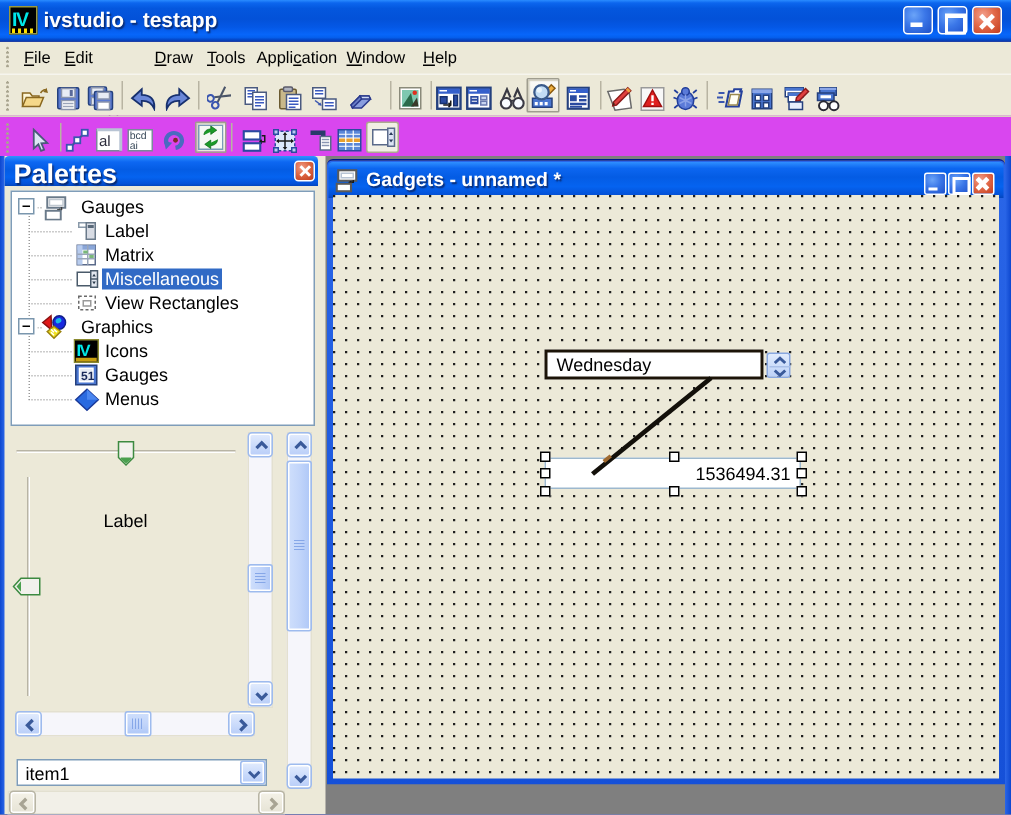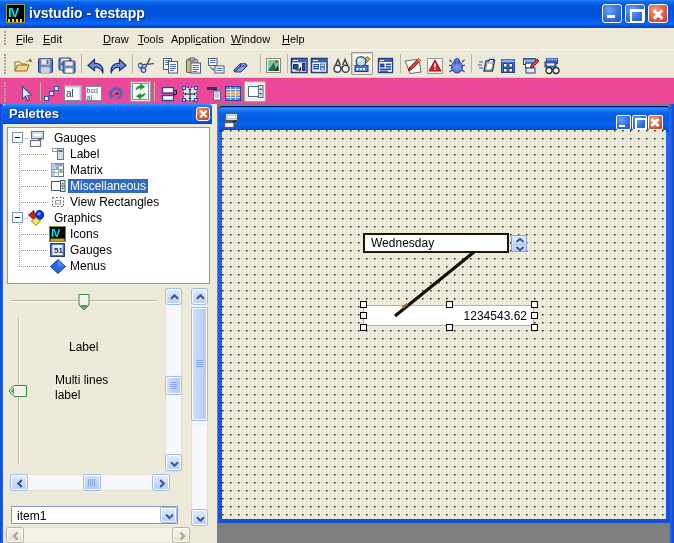--- a/index.html
+++ b/index.html
@@ -27,33 +27,33 @@
 .capbtn.cls::after { transform:rotate(-45deg); }
 
 
 #menubar { position:absolute; left:0; top:28px; width:674px; height:21px; background:#ece9d8; }
 #menubar .mi { position:absolute; top:5px; font-size:11px; color:#000; }
 .grip { position:absolute; width:2px; background-image:radial-gradient(circle at 1px 1px,#a8a48e 0.8px,transparent 1px); background-size:2px 3px; }
 u { text-decoration:underline; }
 
 
 #tb1 { position:absolute; left:0; top:49px; width:674px; height:28px; background:#ece9d8; border-top:1px solid #f6f5ee; }
-#tb2 { position:absolute; left:0; top:77px; width:674px; height:27px; background:#ec4899; border-top:1px solid #d8d4c0;text-decoration:underline; }
+#tb2 { position:absolute; left:0; top:77px; width:674px; height:27px; background:#d946ef; border-top:1px solid #d8d4c0;text-decoration:underline; }
 .tbtn { position:absolute; top:4px; width:22px; height:20px; }
 .tsep { position:absolute; top:4px; width:1px; height:19px; background:#b8b4a2; }
 .ticon { position:absolute; left:2px; top:1px; }
 .pressed { border:1px solid #9f9d8f; background:linear-gradient(180deg,#fdfdfb,#e9e6d8); border-radius:1px; box-shadow:inset 1px 1px 1px #cfccba; }
 .sel2 { border:1px solid #aca990; background:#f1efe4; border-radius:2px; }
 
 
 #palwin { position:absolute; left:3px; top:104px; width:209px; height:439px; }
 #preview { position:absolute; left:0; top:0; width:209px; height:439px; }
 #paltitle { position:absolute; left:0; top:0; width:209px; height:20px; border-radius:3px 3px 0 0;
   background:linear-gradient(180deg,#3093ff 0%,#0d67f2 20%,#045ce4 45%,#0563f0 70%,#0452d8 92%,#0345bd 100%); }
-#paltitle .pt { position:absolute; left:6px; top:2px; color:#fff; font-weight:bold; font-size:13px; text-shadow:1px 1px 1px #0a2a70; }
+#paltitle .pt { position:absolute; left:6px; top:2px; color:#fff; font-weight:bold; font-size:18px; text-shadow:1px 1px 1px #0a2a70; }
 .xbtn { position:absolute; width:14px; height:14px; border-radius:3px; border:1px solid #fff;
   background:radial-gradient(circle at 35% 30%,#f09b85 0%,#dd6743 45%,#c03a1b 100%); }
 .xbtn::before,.xbtn::after { content:""; position:absolute; left:2px; top:5px; width:9px; height:2px; background:#fff; }
 .xbtn::before { transform:rotate(45deg); } .xbtn::after { transform:rotate(-45deg); }
 
 #treebox { position:absolute; left:4px; top:23px; width:203px; height:157px; background:#fff; border:1px solid #7f9db9; }
 .trow { position:absolute; left:0; height:16px; font-size:12px; color:#000; }
 .tsel { background:#316ac5; color:#fff; padding:0 2px; }
 .minusbox { position:absolute; width:11px; height:11px; border:1px solid #7a96ad; background:#fff; }
 .minusbox::after { content:""; position:absolute; left:2px; top:4px; width:5px; height:1px; background:#000; }
@@ -461,21 +461,20 @@
     <div class="abs" style="left:75px; top:189px;"><svg width="12" height="18" viewBox="0 0 12 18">
 <path d="M1 1.5 L11 1.5 L11 12 L6 17 L1 12 Z" fill="#f2f1ec" stroke="#3c8a40"></path>
 <path d="M2.5 13 L6 16 L9.5 13 L9.5 12 L2.5 12 Z" fill="#4aa04e"></path>
           </svg></div>
     <div class="abs" style="left:15px; top:214px; width:2px; height:146px; background:#b8b4a4; border-right:1px solid #fff;"></div>
     <div class="abs" style="left:5px; top:280px;"><svg width="20" height="14" viewBox="0 0 20 14">
 <path d="M6 1.5 L18.5 1.5 L18.5 12.5 L6 12.5 L1 7 Z" fill="#f2f1ec" stroke="#3c8a40"></path>
 <path d="M3 7 L6 10.5 L6 3.5 Z" fill="#4aa04e"></path>
           </svg></div>
     <div class="abs" style="left:66px; top:236px; font-size:12px; color:#000;">Label</div>
-    <div class="abs" style="left:52px; top:269px; font-size:12px; color:#000; line-height:15px;">Multi lines<br>label</div>
     <div class="sbtrack" style="left:162px; top:184px; width:17px; height:184px;"></div>
     <div class="sbbtn" style="left:162px; top:184px; width:17px; height:17px;">
           <svg width="17" height="17">
             <path d="M5 9.8 L8.5 6.3 L12 9.8" fill="none" stroke="#3a5a9a" stroke-width="2.2"></path>
           </svg>
         </div>
     <div class="sbthumbv" style="left:162px; top:272px; width:17px; height:19px;"></div>
     <div class="gripl" style="left:167px; top:278px; width:7px; height:7px; background-image:linear-gradient(#86a7e8 1px,transparent 1px); background-size:1px 2px; background-repeat:repeat;"></div>
     <div class="sbbtn" style="left:162px; top:350px; width:17px; height:17px;">
           <svg width="17" height="17">
@@ -532,20 +531,21 @@
 
   <div id="child">
     <div id="childtitle">
       <div class="abs" style="left:4px; top:4px;"><svg width="17" height="17" viewBox="0 0 17 17">
 <rect x="2.5" y="1.5" width="12" height="7" fill="#fff" stroke="#5a5a5a" stroke-width="1.4"></rect>
 <rect x="4.5" y="3.5" width="8" height="3" fill="none" stroke="#b8c4d4"></rect>
 <path d="M12.5 8 L12.5 9.5 L10.5 9.5" stroke="#1a1a1a" fill="none"></path>
 <path d="M9 9.5 L11.3 8.3 L11.3 10.7 Z" fill="#1a1a1a"></path>
 <rect x="1.5" y="10.5" width="9.5" height="5" fill="#fff" stroke="#5a5a5a" stroke-width="1.4"></rect>
 </svg></div>
+      <span class="ct">Gadgets - unnamed *</span>
       <div class="mdibtn b1"></div>
       <div class="mdibtn b2"></div>
       <div class="mdibtn b3"></div>
     </div>
   </div>
   <div id="canvas">
     <svg width="444" height="389" style="position:absolute;left:0;top:0;">
       <defs>
           <pattern id="dots" width="8" height="8" patternUnits="userSpaceOnUse">
         <rect x="0" y="0" width="1.5" height="1.5" fill="#1f1f1f"></rect>
@@ -555,21 +555,21 @@
     </svg>
     <div id="monday">
         <span class="mtext">Wednesday</span>
       </div>
     <div id="spinner"><svg width="16" height="17">
 <path d="M4.5 6 L8 2.8 L11.5 6" fill="none" stroke="#3a5a9a" stroke-width="2"></path>
 <path d="M4.5 11 L8 14.2 L11.5 11" fill="none" stroke="#3a5a9a" stroke-width="2"></path>
 <line x1="1" y1="8.5" x2="15" y2="8.5" stroke="#aac0e8"></line>
 </svg></div>
     <div id="numfield">
-        <span class="ntext">1234543.62</span>
+        <span class="ntext">1536494.31</span>
       </div>
     <svg width="444" height="389" style="position:absolute;left:0;top:0;">
       <line x1="252" y1="122" x2="173" y2="186" stroke="#13100a" stroke-width="3.2"></line>
       <rect x="180" y="174.5" width="6" height="2.5" fill="#a06a30" transform="rotate(-39 183 176)"></rect>
     </svg>
     <div class="handle" style="left:138px; top:171px;"></div>
     <div class="handle" style="left:224px; top:171px;"></div>
     <div class="handle" style="left:309px; top:171px;"></div>
     <div class="handle" style="left:138px; top:182px;"></div>
     <div class="handle" style="left:309px; top:182px;"></div>

